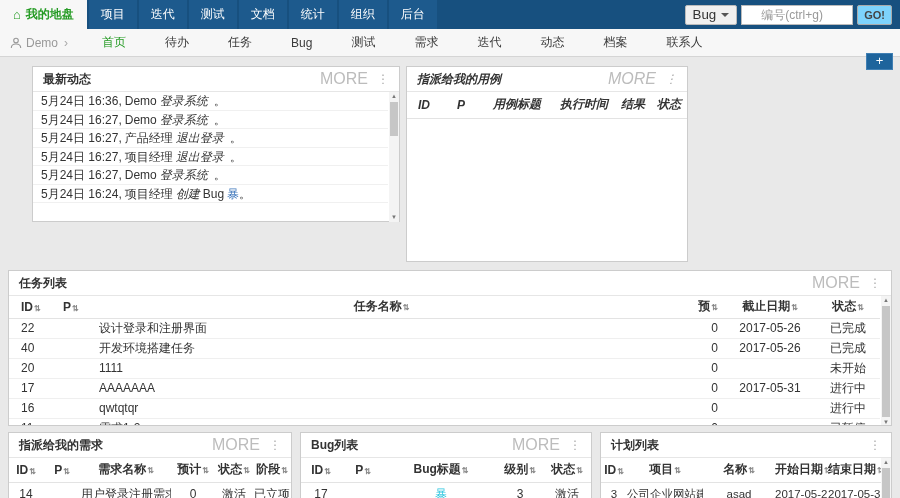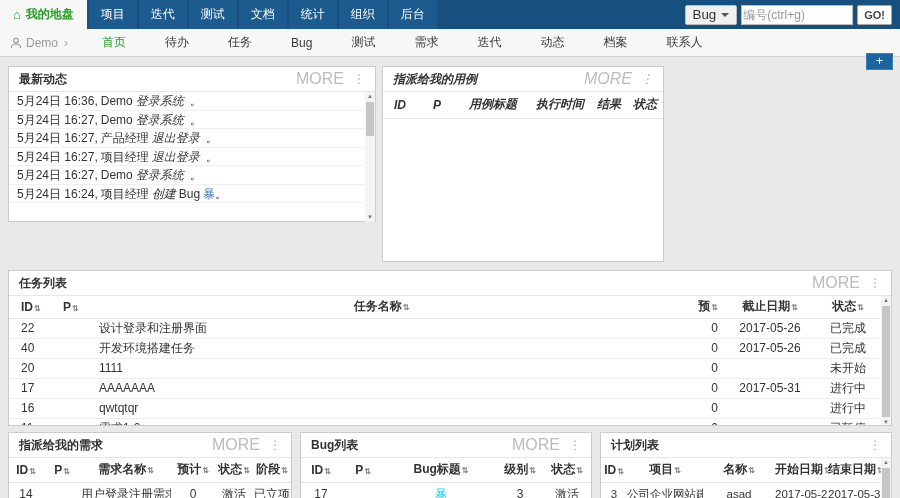--- a/index.html
+++ b/index.html
@@ -7,37 +7,37 @@
   body { font-family:"Liberation Sans",sans-serif; font-size:12px; background:#e9e9e9; color:#333; }
 
   
   .navbar { height:29px; background:#17507f; display:flex; align-items:stretch; }
   .brand-tab { background:#f7f7f7; color:#259b24; font-weight:bold; padding:0 13px; display:flex; align-items:center; gap:5px; cursor:pointer; }
   .home-ico { font-size:13px; line-height:1; }
   .nav-tab { color:#fff; padding:0 12px; line-height:29px; background:#1d5a8d; margin-left:2px; cursor:pointer; }
   .nav-right { margin-left:auto; display:flex; align-items:center; gap:4px; padding-right:8px; }
   .module-btn { height:20px; background:#f0f0f0; border:1px solid #bbb; border-radius:2px; padding:0 7px; display:flex; align-items:center; gap:5px; color:#333; cursor:pointer; }
   .caret-down { width:0; height:0; border-left:4px solid transparent; border-right:4px solid transparent; border-top:4px solid #555; }
-  .id-input { width:112px; height:20px; border:1px solid #bbb; padding:0 1px; font-size:12px; font-family:inherit; color:#333; }
+  .id-input { width:112px; height:20px; border:1px solid #bbb; padding:0 19px; font-size:12px; font-family:inherit; color:#333; }
   .id-input::placeholder { color:#999; }
-  .go-btn { height:20px; background:#ffffff; border:1px solid #aaa; border-radius:2px; padding:0 6px; font-weight:bold; color:#444; font-size:11px; cursor:pointer; }
+  .go-btn { height:20px; background:#7dd3fc; border:1px solid #aaa; border-radius:2px; padding:0 6px; font-weight:bold; color:#444; font-size:11px; cursor:pointer; }
 
   
   .subnav { height:28px; background:#f7f7f7; border-bottom:1px solid #d5d5d5; display:flex; align-items:center; padding:0 10px; }
   .user-ico { margin-right:4px; display:inline-flex; }
   .crumb-user { color:#999; margin-right:6px; }
   .crumb-sep { color:#aaa; margin-right:10px; }
   .subnav-link { color:#3a3a3a; text-decoration:none; margin-right:15px; cursor:pointer;margin-left:24px; }
   .subnav-link.active { color:#259b24; }
 
   
   .content { position:relative; padding:9px 8px 0 8px; }
   .add-btn { position:absolute; top:-4px; right:7px; width:27px; height:17px; background:#1e649c; border:1px solid #407fb3; color:#fff; font-size:13px; line-height:14px; text-align:center; cursor:pointer; }
 
-  .row1 { display:flex; gap:6px; }
+  .row1 { display:flex; gap:6px;margin-left:24px; }
   .row2 { margin-top:8px; }
   .row3 { display:flex; gap:8px; margin-top:6px; }
 
   .panel { background:#fff; border:1px solid #ccc; }
   .panel-head { height:25px; line-height:24px; padding:0 10px; border-bottom:1px solid #e6e6e6; display:flex; align-items:center; }
   .panel-title { font-weight:bold; color:#333; }
   .more-link { margin-left:auto; color:#bcbcbc; font-size:16px; cursor:pointer; }
   .dots-btn { color:#aaa; margin-left:9px; cursor:pointer; font-size:12px; }
 
   

